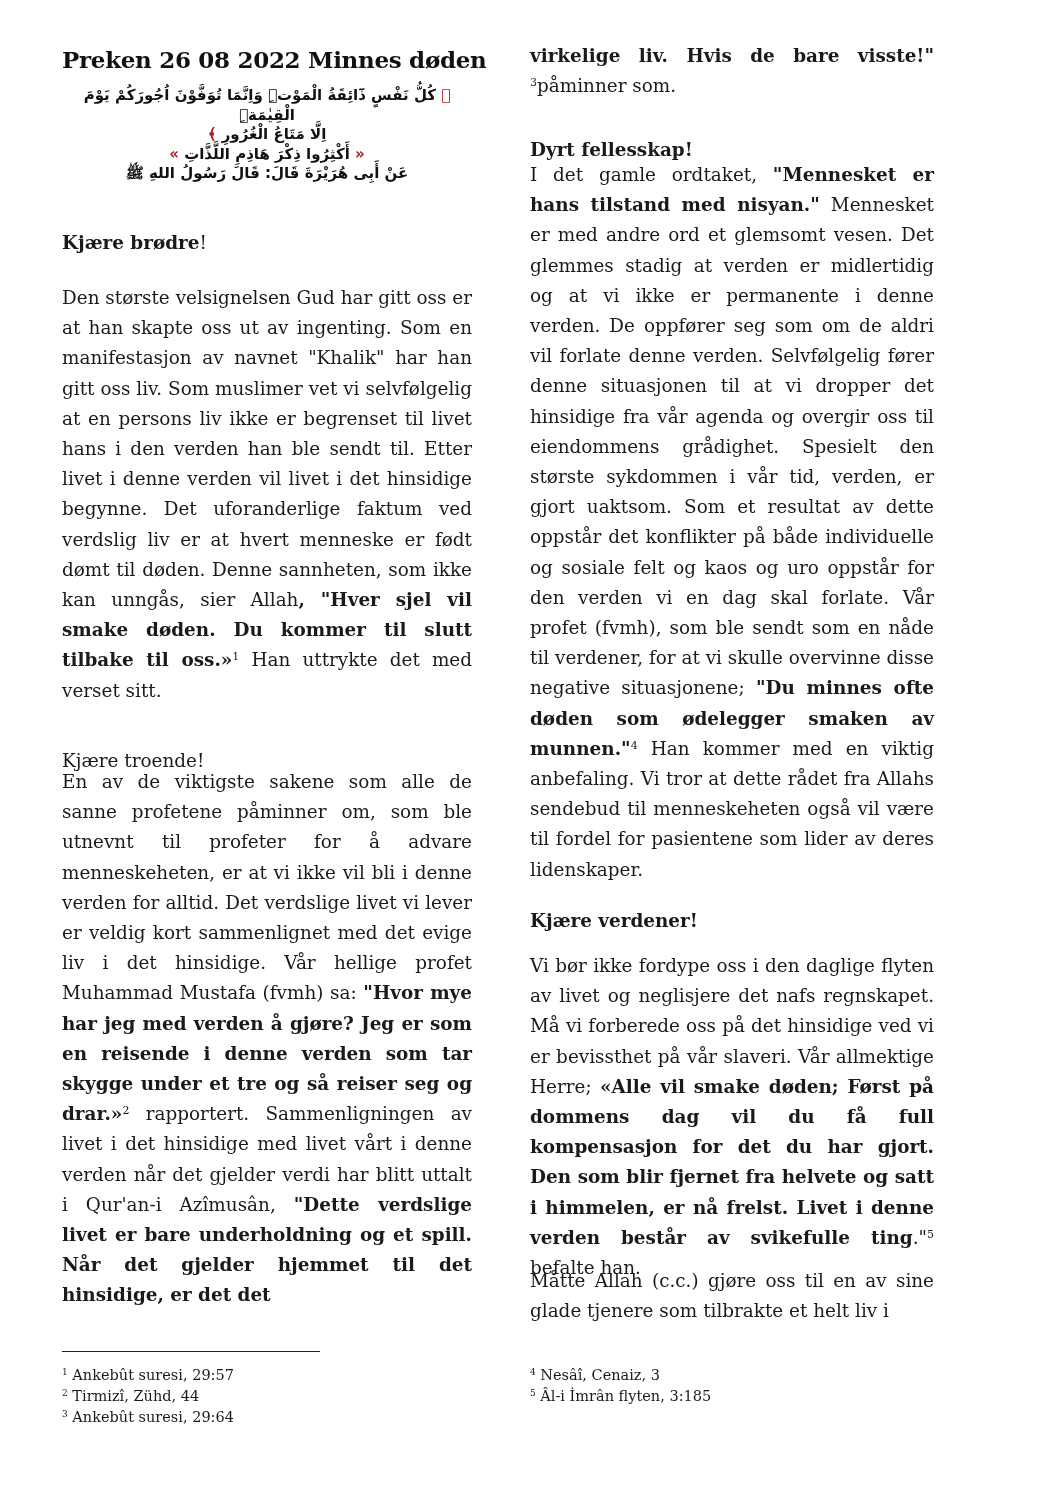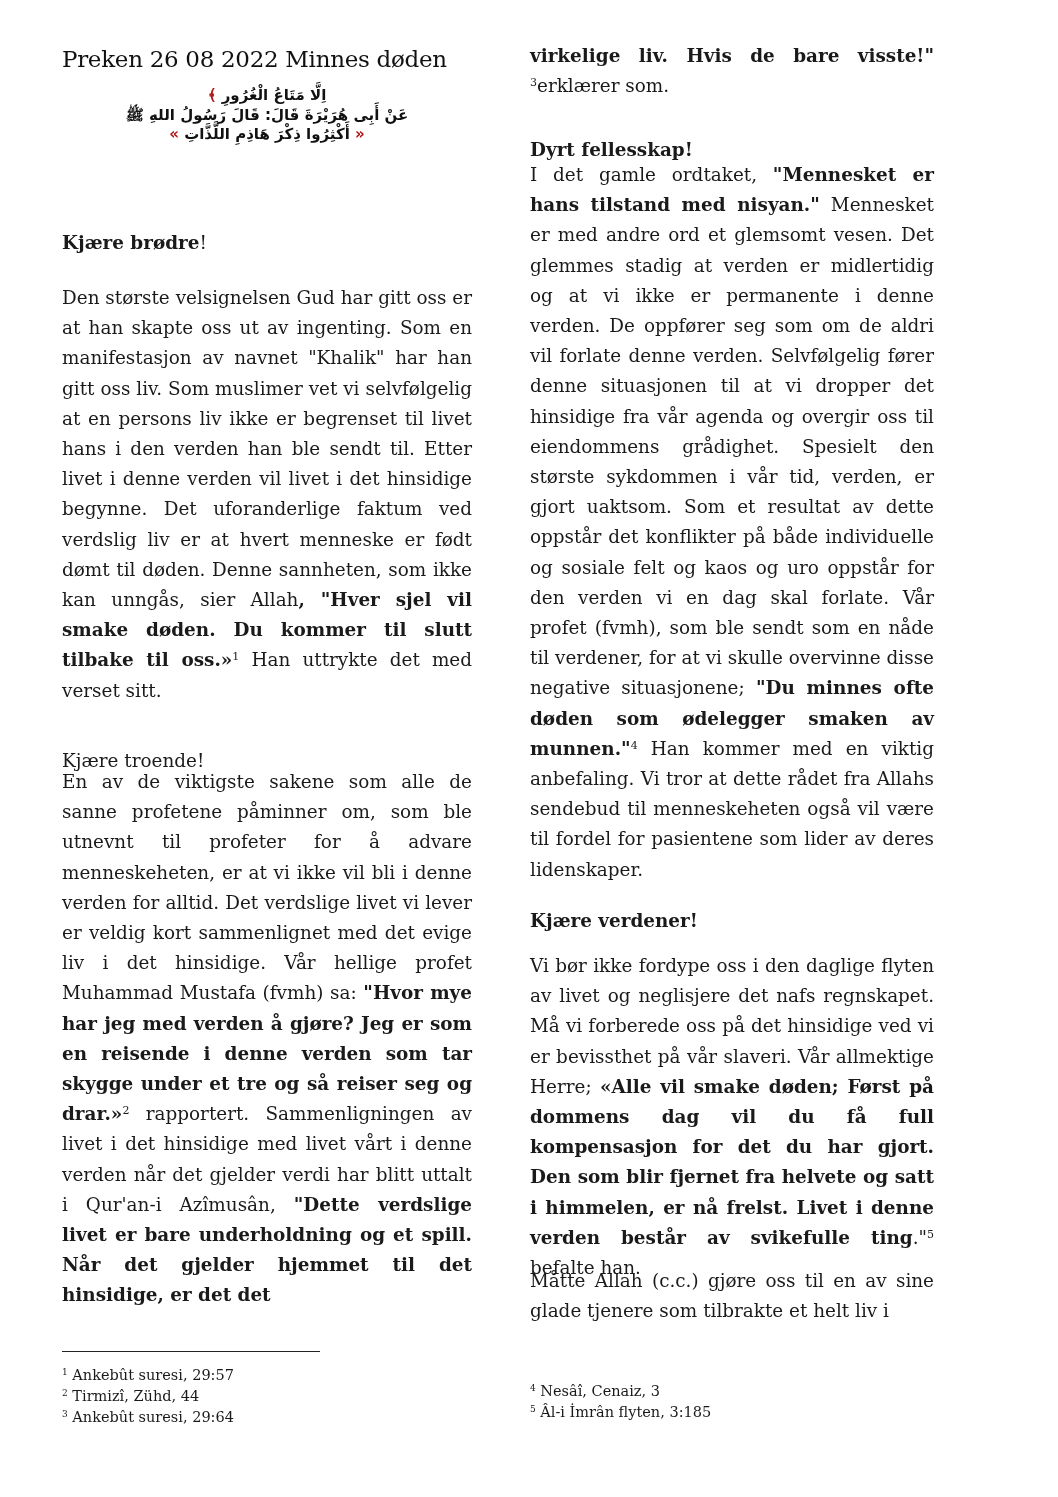--- a/index.html
+++ b/index.html
@@ -4,21 +4,21 @@
 <style>
   html, body { margin: 0; padding: 0; background: #ffffff; }
   body {
     width: 1058px; height: 1497px; position: relative; overflow: hidden;
     font-family: "DejaVu Serif", "Liberation Serif", serif;
     color: #1a1a1a;
   }
   .title {
     position: absolute; top: 46px; left: 62px;
     font-family: "DejaVu Serif", serif;
-    font-weight: normal; font-size: 23px; letter-spacing: -0.3px;
+    font-weight: bold; font-size: 23px; letter-spacing: -0.3px;
     color: #111;
     white-space: nowrap;
   }
   .arabic {
     position: absolute; left: 62px; width: 410px; top: 86px;
     direction: rtl; text-align: center;
     font-family: "DejaVu Sans", sans-serif; font-weight: bold;
     font-size: 15px; line-height: 19.5px; color: #111;
   }
   .arabic .red { color: #b01818; }
@@ -42,50 +42,51 @@
   .footnotes sup { font-size: 9px; vertical-align: 5px; }
 </style>
 </head>
 <body>
 
 <div>
 
   <div class="title">Preken 26 08 2022 Minnes døden</div>
 
   <div class="arabic">
+    <div><span class="red">﴿</span> <span>كُلُّ نَفْسٍ ذَٓائِقَةُ الْمَوْتِۜ وَاِنَّمَا تُوَفَّوْنَ اُجُورَكُمْ يَوْمَ الْقِيٰمَةِۜ</span></div>
     <div><span>اِلَّا مَتَاعُ الْغُرُورِ</span> <span class="red">﴾</span></div>
+    <div><span class="red">«</span> <span>أَكْثِرُوا ذِكْرَ هَاذِمِ اللَّذَّاتِ</span> <span class="red">»</span></div>
     <div>عَنْ أَبِى هُرَيْرَةَ قَالَ: قَالَ رَسُولُ اللهِ ﷺ</div>
-    <div><span class="red">«</span> <span>أَكْثِرُوا ذِكْرَ هَاذِمِ اللَّذَّاتِ</span> <span class="red">»</span></div>
   </div>
 
   <p class="p left" style="top:228px;"><span class="bi">Kjære brødre</span><span>!</span></p>
 
   <p class="p left" style="top:283px;"><span>Den største velsignelsen Gud har gitt oss er at han skapte oss ut av ingenting. Som en manifestasjon av navnet "Khalik" har han gitt oss liv. Som muslimer vet vi selvfølgelig at en persons liv ikke er begrenset til livet hans i den verden han ble sendt til. Etter livet i denne verden vil livet i det hinsidige begynne. Det uforanderlige faktum ved verdslig liv er at hvert menneske er født dømt til døden. Denne sannheten, som ikke kan unngås, sier Allah</span><span class="bi">, "Hver sjel vil smake døden. Du kommer til slutt tilbake til oss.»</span><sup>1</sup><span> Han uttrykte det med verset sitt.</span></p>
 
   <p class="p left" style="top:746px;">Kjære troende!</p>
 
   <p class="p left" style="top:767px;"><span>En av de viktigste sakene som alle de sanne profetene påminner om, som ble utnevnt til profeter for å advare menneskeheten, er at vi ikke vil bli i denne verden for alltid. Det verdslige livet vi lever er veldig kort sammenlignet med det evige liv i det hinsidige. Vår hellige profet Muhammad Mustafa (fvmh) sa: </span><span class="bi">"Hvor mye har jeg med verden å gjøre? Jeg er som en reisende i denne verden som tar skygge under et tre og så reiser seg og drar.»</span><sup>2</sup><span> rapportert. Sammenligningen av livet i det hinsidige med livet vårt i denne verden når det gjelder verdi har blitt uttalt i Qur'an-i Azîmusân, </span><span class="bi">"Dette verdslige livet er bare underholdning og et spill. Når det gjelder hjemmet til det hinsidige, er det det</span></p>
 
   <div class="footnote-rule"></div>
   <div class="footnotes" style="top:1365px; left:62px;">
     <div><sup>1</sup><span> Ankebût suresi, 29:57</span></div>
     <div><sup>2</sup><span> Tirmizî, Zühd, 44</span></div>
     <div><sup>3</sup><span> Ankebût suresi, 29:64</span></div>
   </div>
 
-  <p class="p right" style="top:41px;"><span class="bi">virkelige liv. Hvis de bare visste!"</span> <sup>3</sup><span>erklærer som.</span></p>
+  <p class="p right" style="top:41px;"><span class="bi">virkelige liv. Hvis de bare visste!"</span> <sup>3</sup><span>påminner som.</span></p>
 
   <p class="p right" style="top:135px;"><span class="bi">Dyrt fellesskap!</span></p>
 
   <p class="p right" style="top:160px;"><span>I det gamle ordtaket, </span><span class="bi">"Mennesket er hans tilstand med nisyan."</span><span> Mennesket er med andre ord et glemsomt vesen. Det glemmes stadig at verden er midlertidig og at vi ikke er permanente i denne verden. De oppfører seg som om de aldri vil forlate denne verden. Selvfølgelig fører denne situasjonen til at vi dropper det hinsidige fra vår agenda og overgir oss til eiendommens grådighet. Spesielt den største sykdommen i vår tid, verden, er gjort uaktsom. Som et resultat av dette oppstår det konflikter på både individuelle og sosiale felt og kaos og uro oppstår for den verden vi en dag skal forlate. Vår profet (fvmh), som ble sendt som en nåde til verdener, for at vi skulle overvinne disse negative situasjonene; </span><span class="bi">"Du minnes ofte døden som ødelegger smaken av munnen."</span><sup>4</sup><span> Han kommer med en viktig anbefaling. Vi tror at dette rådet fra Allahs sendebud til menneskeheten også vil være til fordel for pasientene som lider av deres lidenskaper.</span></p>
 
   <p class="p right" style="top:906px;"><span class="bi">Kjære verdener!</span></p>
 
   <p class="p right" style="top:951px;"><span>Vi bør ikke fordype oss i den daglige flyten av livet og neglisjere det nafs regnskapet. Må vi forberede oss på det hinsidige ved vi er bevissthet på vår slaveri. Vår allmektige Herre; </span><span class="bi">«Alle vil smake døden; Først på dommens dag vil du få full kompensasjon for det du har gjort. Den som blir fjernet fra helvete og satt i himmelen, er nå frelst. Livet i denne verden består av svikefulle ting</span><span>."</span><sup>5</sup><span> befalte han.</span></p>
 
   <p class="p right" style="top:1266px;">Måtte Allah (c.c.) gjøre oss til en av sine glade tjenere som tilbrakte et helt liv i</p>
 
-  <div class="footnotes" style="top:1365px; left:530px;margin-top:16px;">
+  <div class="footnotes" style="top:1365px; left:530px;">
     <div><sup>4</sup><span> Nesâî, Cenaiz, 3</span></div>
     <div><sup>5</sup><span> Âl-i İmrân flyten, 3:185</span></div>
   </div>
 
 </div>
 
 </body></html>

